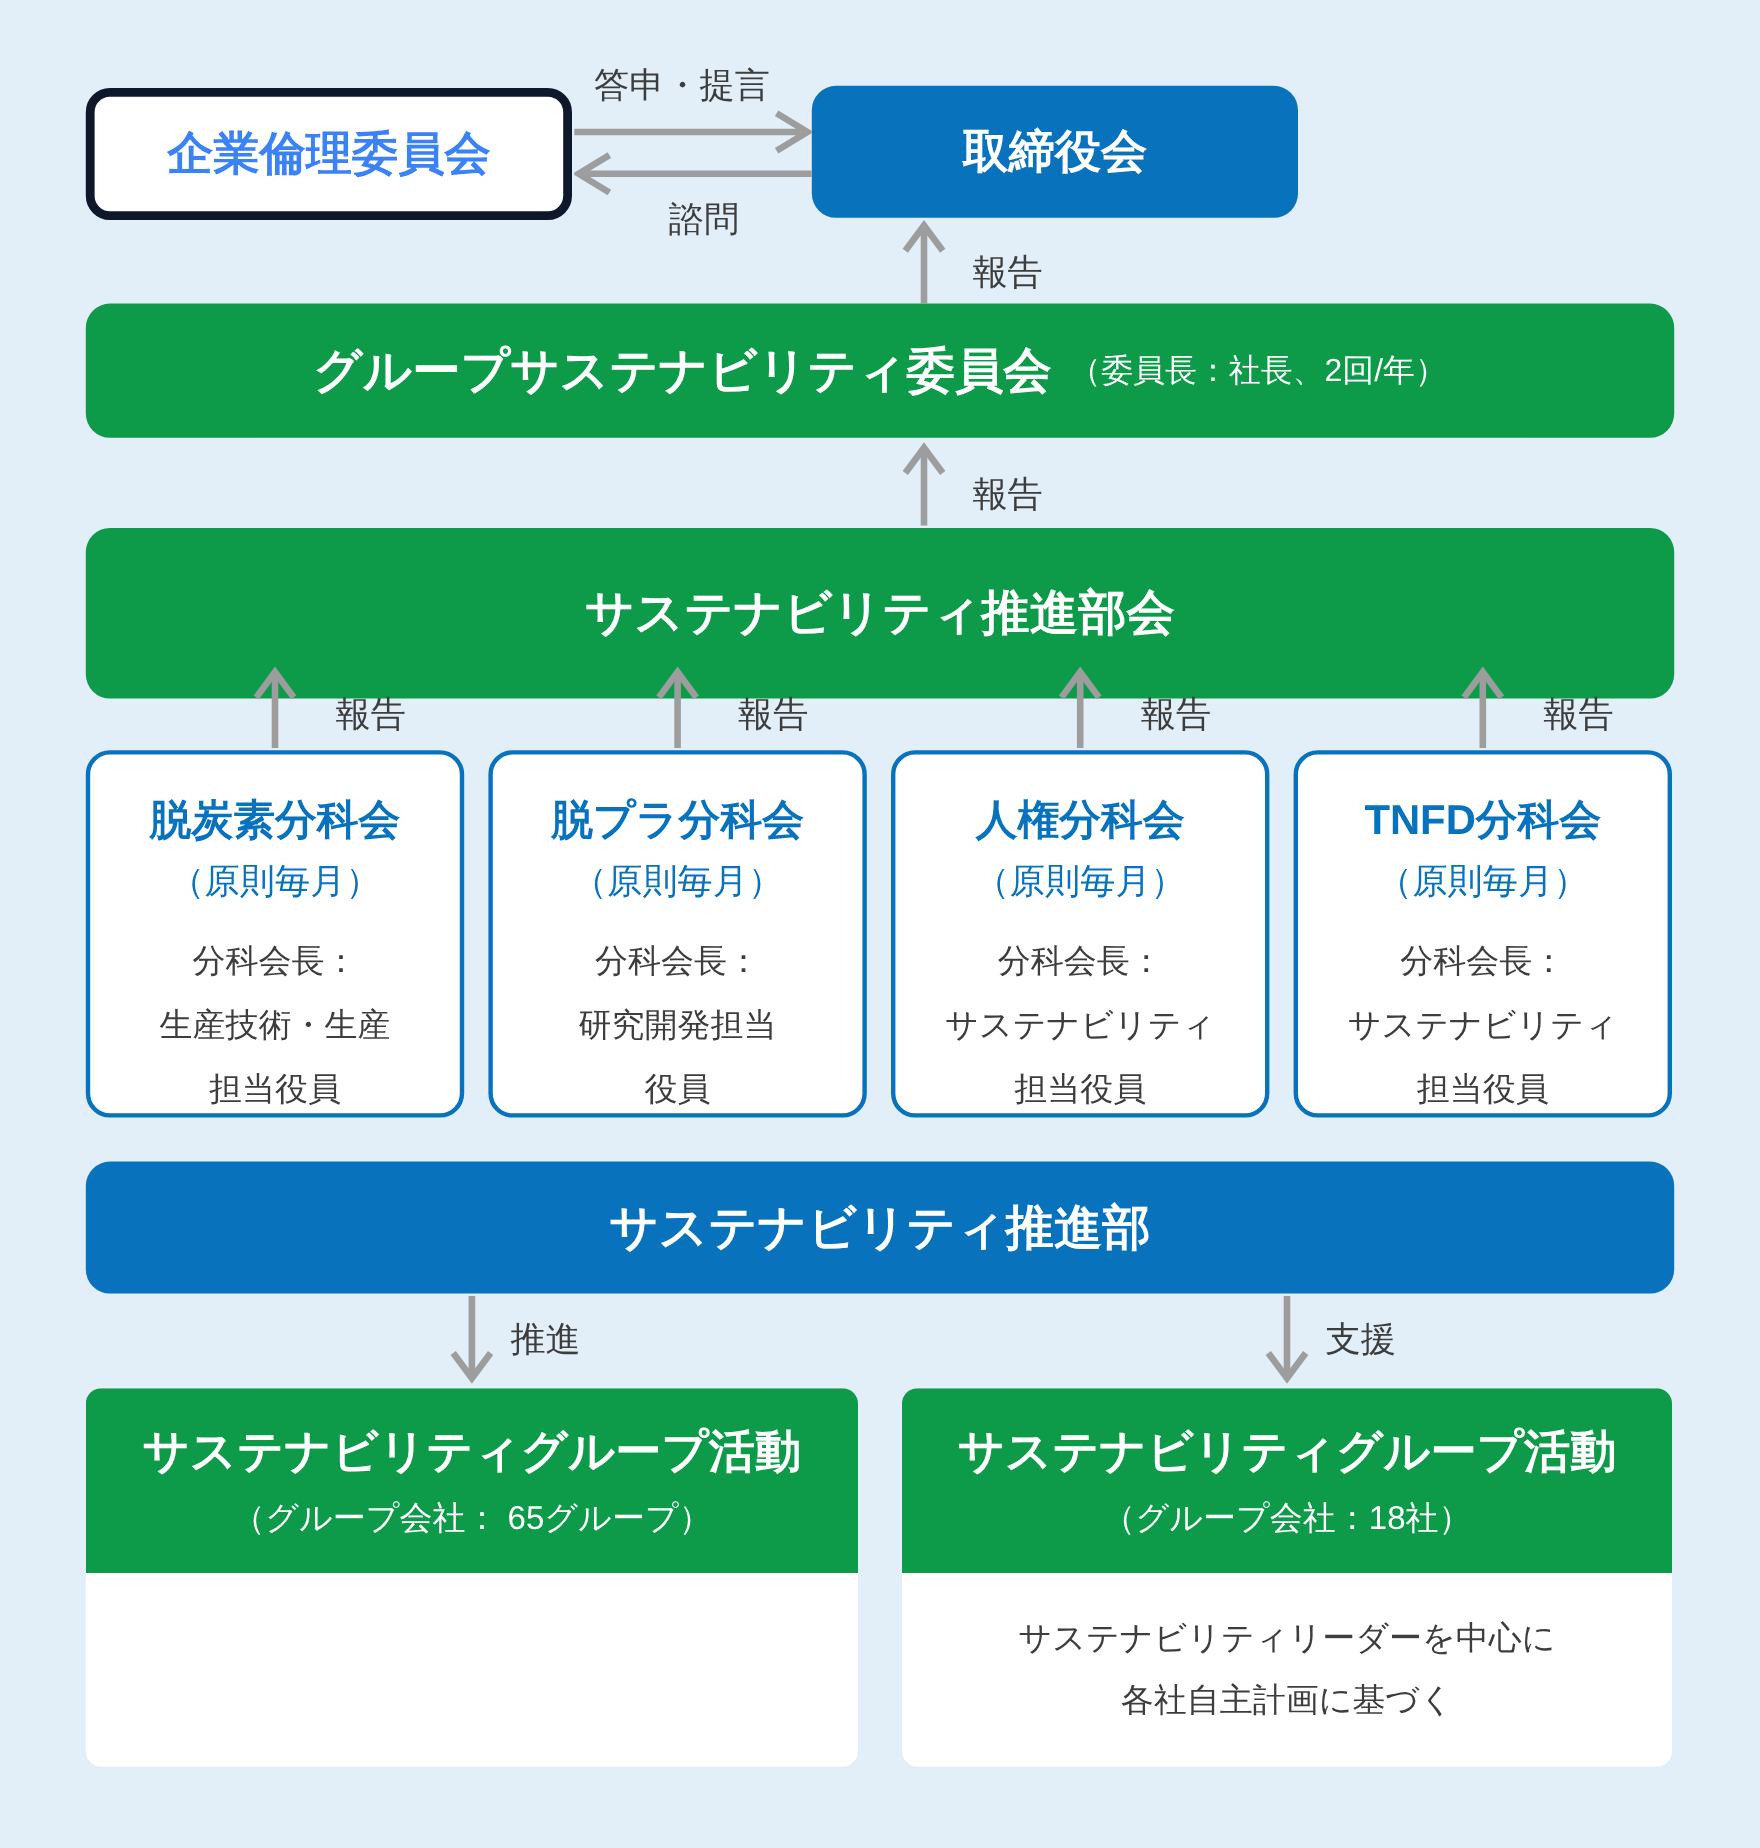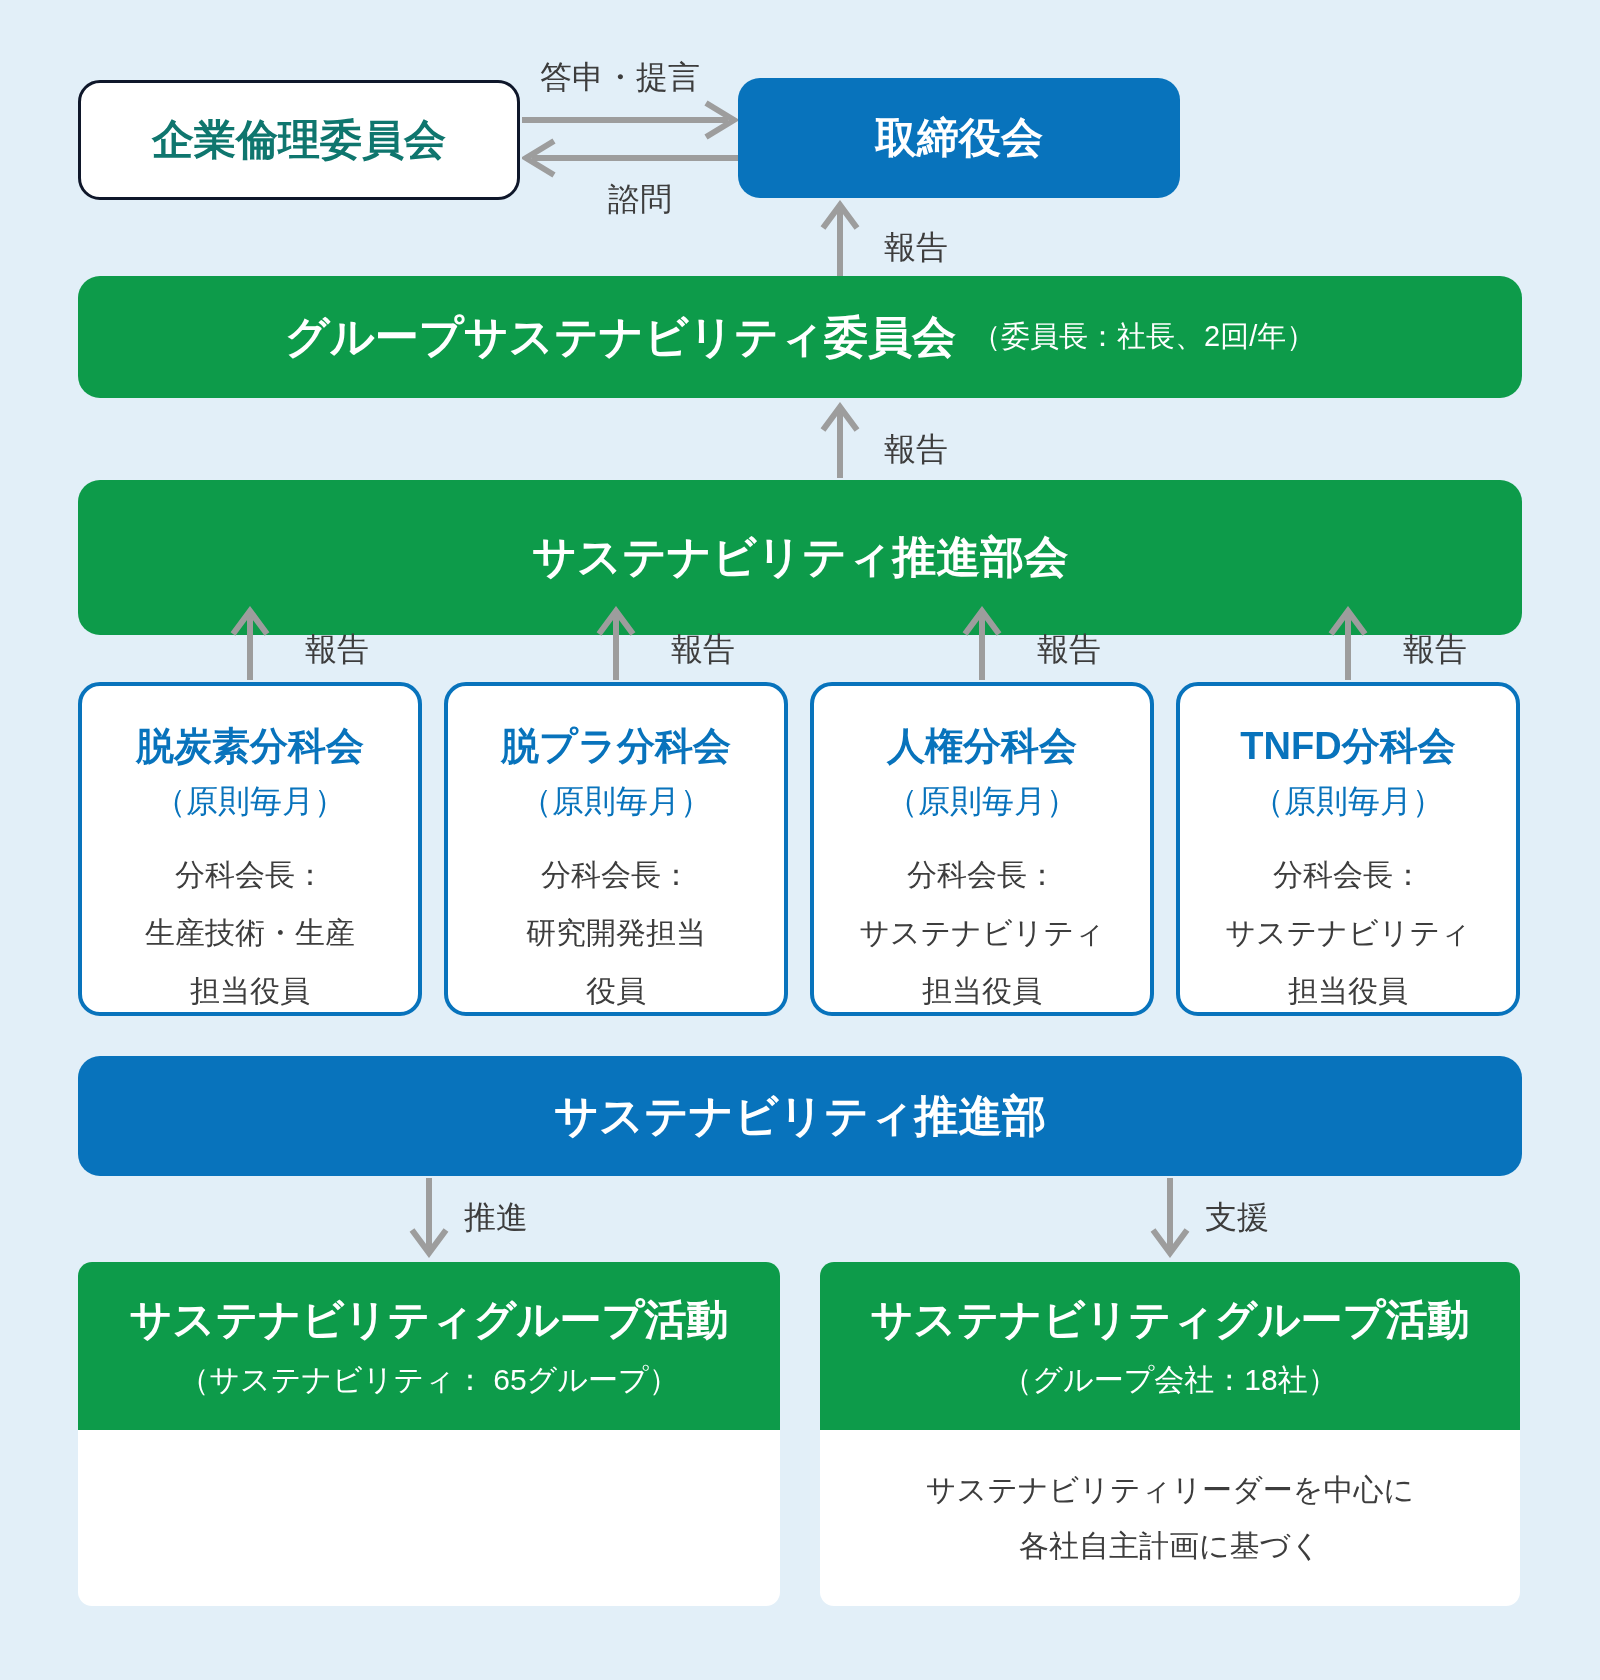--- a/index.html
+++ b/index.html
@@ -9,24 +9,24 @@
     background:#e2eff8;
     font-family:"Liberation Sans","DejaVu Sans",sans-serif;
     color:#3d3d3d;
     overflow:hidden;
   }
   .abs{position:absolute;}
 
   
   .box-ethics{
     left:78px;top:80px;width:442px;height:120px;
-    background:#ffffff;border:3px solid #0f172a;border-radius:22px;
+    background:#ffffff;border:8px solid #0f172a;border-radius:22px;
     box-sizing:border-box;
     display:flex;align-items:center;justify-content:center;
-    font-size:42px;font-weight:bold;color:#0f766e;
+    font-size:42px;font-weight:bold;color:#3b82f6;
   }
   .box-board{
     left:738px;top:78px;width:442px;height:120px;
     background:#0873bc;border-radius:22px;
     display:flex;align-items:center;justify-content:center;
     font-size:42px;font-weight:bold;color:#ffffff;
   }
 
   
   .bar{
@@ -196,21 +196,21 @@
 
   <svg class="abs" style="left:1148px;top:1178px;" width="44" height="80" viewBox="0 0 44 80">
     <line x1="22" y1="0" x2="22" y2="72" stroke="#9d9d9d" stroke-width="6"></line>
     <polyline points="5,52 22,75 39,52" fill="none" stroke="#9d9d9d" stroke-width="6"></polyline>
   </svg>
   <div class="abs lbl" style="left:1205px;top:1196px;">支援</div>
 
   <div class="abs act-box" style="left:78px;width:702px;">
     <div class="act-head">
       <div class="act-title">サステナビリティグループ活動</div>
-      <div class="act-note">（サステナビリティ： 65グループ）</div>
+      <div class="act-note">（グループ会社： 65グループ）</div>
     </div>
   </div>
 
   <div class="abs act-box" style="left:820px;width:700px;">
     <div class="act-head">
       <div class="act-title">サステナビリティグループ活動</div>
       <div class="act-note">（グループ会社：18社）</div>
     </div>
     <div class="act-body">
       <div>サステナビリティリーダーを中心に</div>

